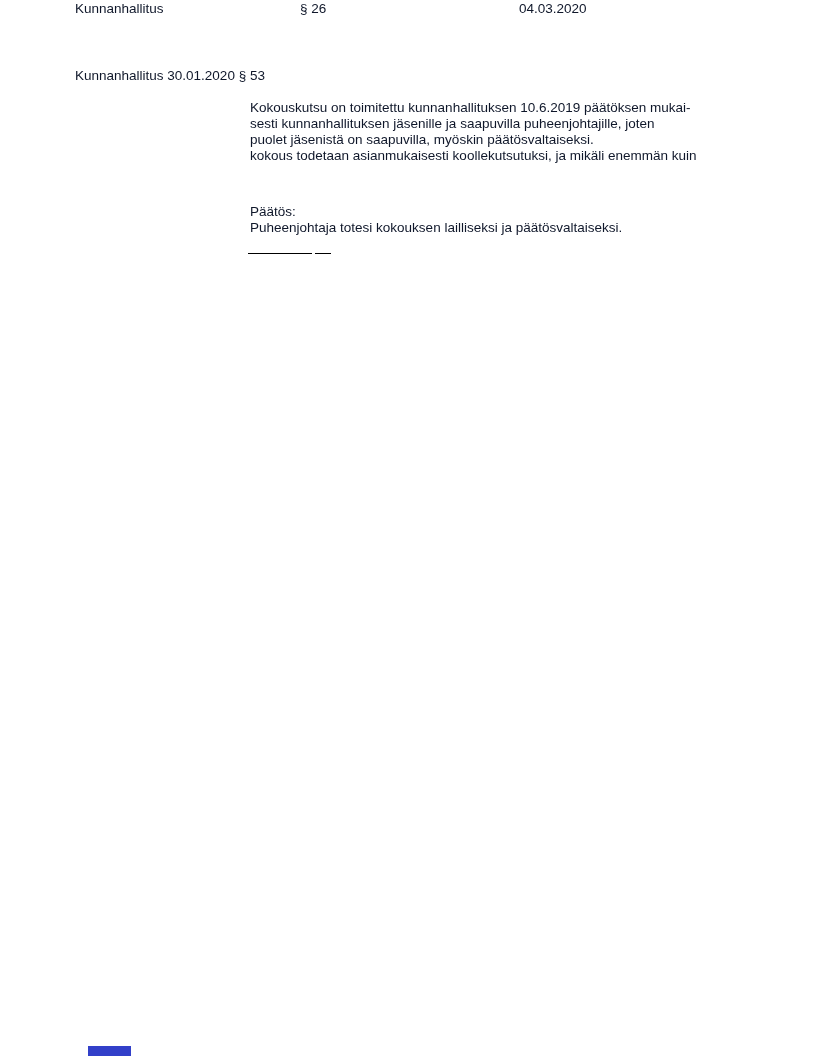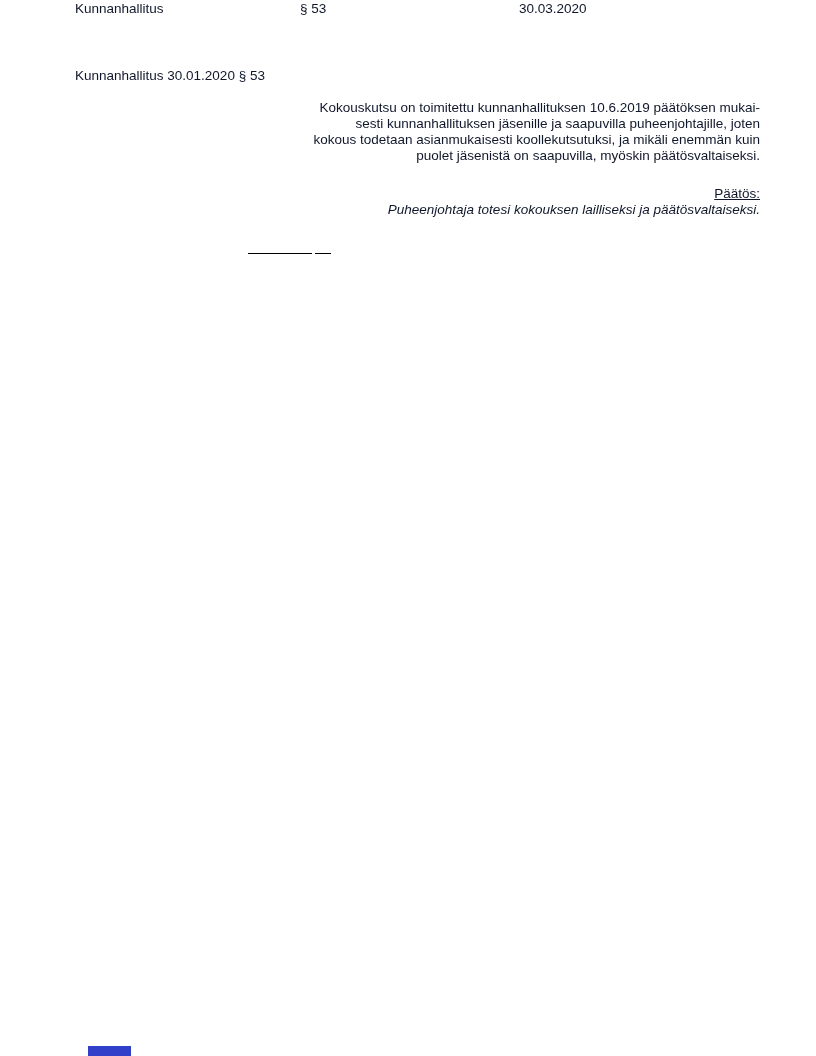--- a/index.html
+++ b/index.html
@@ -17,28 +17,27 @@
     line-height: 16px;
     color: #000000;
     overflow: hidden;
   }
   .abs { position: absolute; white-space: nowrap; }
   .hdr-org  { left: 75px;  top: 1px; }
   .hdr-sec  { left: 300px; top: 1px; }
   .hdr-date { left: 519px; top: 1px; }
   .doc-title { left: 75px; top: 34px; }
   .subhead   { left: 75px; top: 68px; }
-  .body-block { position: absolute; left: 250px; top: 100px; width: 510px; text-align: right; }
+  .body-block { position: absolute; left: 250px; top: 100px; width: 510px; }
   .body-line { white-space: nowrap; }
   .decision-label {
-    margin-top: 22px;
-    text-decoration: underline;
+    margin-top: 40px;
     white-space: nowrap;
   }
-  .decision-text { white-space: nowrap; font-style: italic; }
+  .decision-text { white-space: nowrap; }
   .sig-line {
     position: absolute;
     left: 248px;
     top: 253px;
     display: flex;
     align-items: flex-end;
   }
   .sig-seg-long {
     width: 64px;
     height: 0;
@@ -57,31 +56,31 @@
     width: 43px;
     height: 10px;
   }
 </style>
 </head>
 <body>
 
 <div class="page" style="color: #0f172a; background: rgb(255, 255, 255); padding-left: 8px;">
 
   <span class="abs hdr-org">Kunnanhallitus</span>
-  <span class="abs hdr-sec">§ 53</span>
-  <span class="abs hdr-date">30.03.2020</span>
+  <span class="abs hdr-sec">§ 26</span>
+  <span class="abs hdr-date">04.03.2020</span>
 
 
   <span class="abs subhead">Kunnanhallitus 30.01.2020 § 53</span>
 
   <div class="body-block">
     <div class="body-line">Kokouskutsu on toimitettu kunnanhallituksen 10.6.2019 päätöksen mukai-</div>
     <div class="body-line">sesti kunnanhallituksen jäsenille ja saapuvilla puheenjohtajille, joten</div>
+    <div class="body-line">puolet jäsenistä on saapuvilla, myöskin päätösvaltaiseksi.</div>
     <div class="body-line">kokous todetaan asianmukaisesti koollekutsutuksi, ja mikäli enemmän kuin</div>
-    <div class="body-line">puolet jäsenistä on saapuvilla, myöskin päätösvaltaiseksi.</div>
 
     <div class="decision-label">Päätös:</div>
     <div class="decision-text">Puheenjohtaja totesi kokouksen lailliseksi ja päätösvaltaiseksi.</div>
   </div>
 
   <div class="sig-line">
     <div class="sig-seg-long"></div>
     <div class="sig-gap"></div>
     <div class="sig-seg-short"></div>
   </div>

